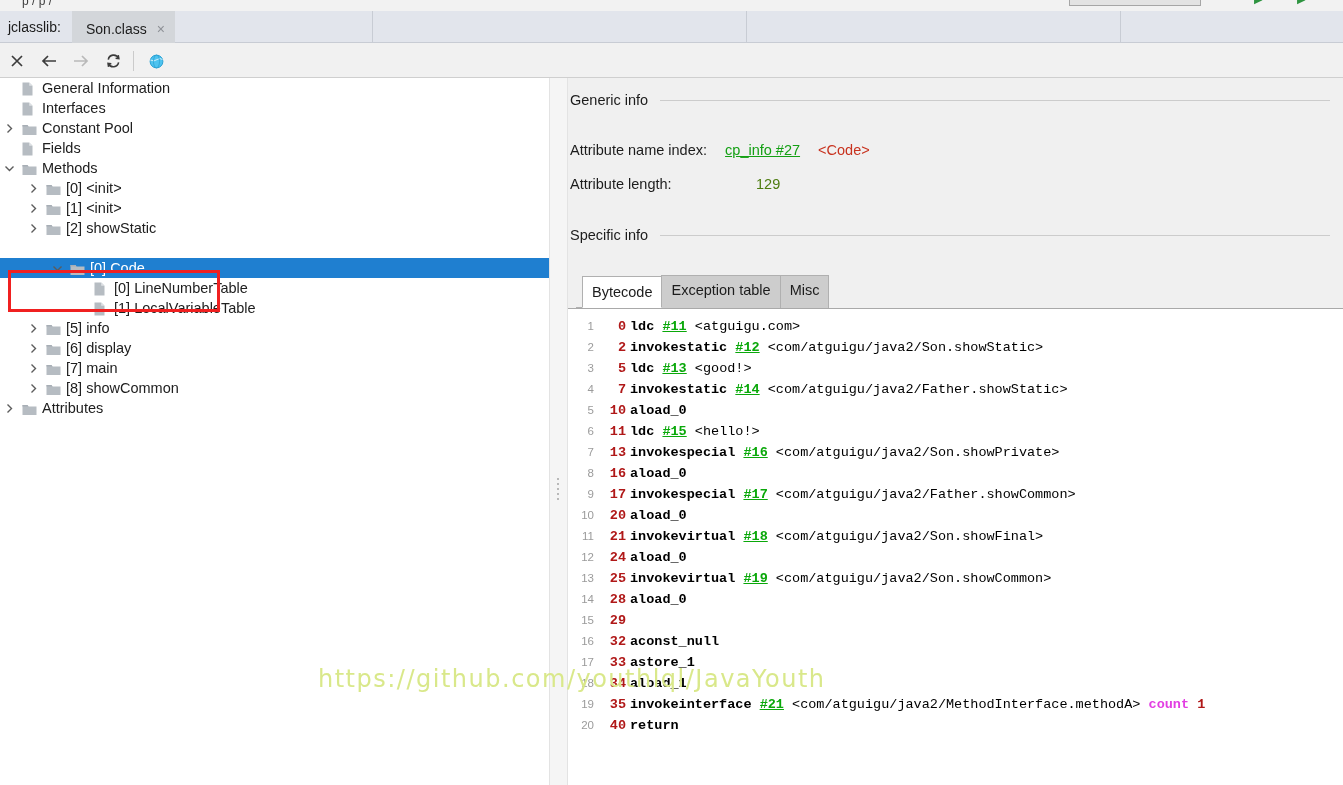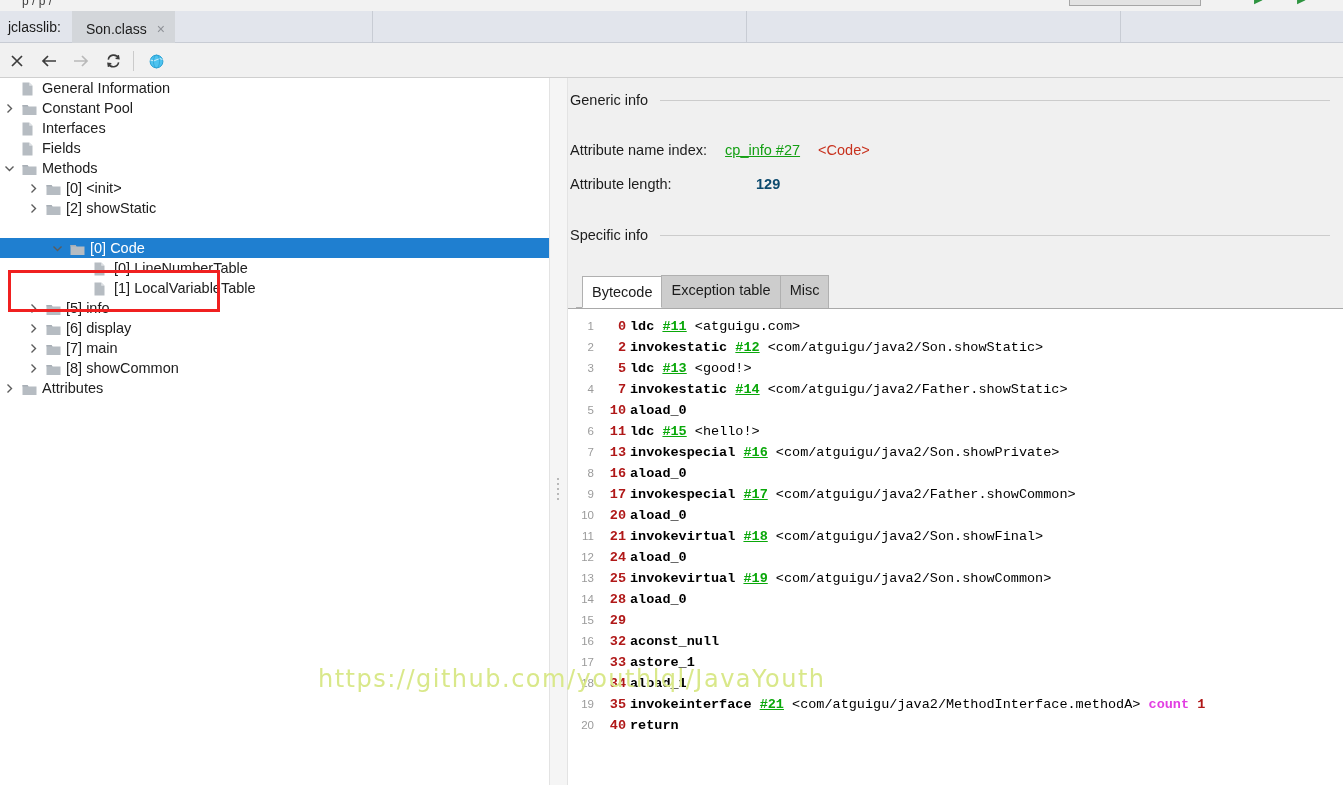--- a/index.html
+++ b/index.html
@@ -110,21 +110,21 @@
   }
   .sect .stitle { font-size: 14.5px; color: #1c1c1c; white-space: nowrap; }
   .sect .sline { flex: 1; height: 1px; background: #cccccc; margin-left: 12px; margin-right: 10px; }
 
   .frow { position: absolute; font-size: 14.5px; white-space: nowrap; }
   .fkey { color: #1c1c1c; }
   .fval-link {
     color: #14a014; text-decoration: underline; margin-left: 0;
   }
   .fval-red { color: #c8321e; }
-  .fval-num { color: #0c4a6e; font-weight: bold; }
+  .fval-num { color: #4d7c0f; }
 
   
   .dtabs {
     position: absolute; left: 576px; top: 276px; height: 32px;
     display: flex; align-items: flex-end;
   }
   .dtab {
     height: 33px; line-height: 29px; padding: 0 9px;
     font-size: 14.5px; color: #1c1c1c;
     background: #cdcdcd;
@@ -251,39 +251,39 @@
 
   <div class="tree" id="tree">
       <div class="trow" style="top: 0px;">
         <span class="tico" style="left: 22px;"><svg width="11" height="14" viewBox="0 0 11 14">
             <path d="M0.5 0.5 L7.2 0.5 L10.5 3.8 L10.5 13.5 L0.5 13.5 Z" fill="#b6bcc2"></path>
             <path d="M7.2 0.5 L10.5 3.8 L7.2 3.8 Z" fill="#dfe2e5"></path>
           </svg></span>
         <span class="tlabel" style="left: 42px;">General Information</span>
       </div>
       <div class="trow" style="top: 0px;">
-        <span class="tw" style="left: 4px;">
-          <svg width="11" height="11" viewBox="0 0 11 11">
-            <path d="M3.5 1.5 L7.5 5.5 L3.5 9.5" stroke="#5c5c5c" stroke-width="1.4" fill="none"></path>
-          </svg>
-        </span>
-        <span class="tico" style="left: 22px;"><svg width="15" height="13" viewBox="0 0 15 13">
-            <path d="M0.5 2 L0.5 12 L14.5 12 L14.5 3.4 L6.6 3.4 L5.4 2 Z" fill="#b6bcc2"></path>
-            <path d="M0.5 2 L5.4 2 L6.6 3.4 L0.5 3.4 Z" fill="#a7aeb5"></path>
-          </svg></span>
-        <span class="tlabel" style="left: 42px;">Constant Pool</span>
-      </div>
-      <div class="trow" style="top: 0px;">
         <span class="tico" style="left: 22px;"><svg width="11" height="14" viewBox="0 0 11 14">
             <path d="M0.5 0.5 L7.2 0.5 L10.5 3.8 L10.5 13.5 L0.5 13.5 Z" fill="#b6bcc2"></path>
             <path d="M7.2 0.5 L10.5 3.8 L7.2 3.8 Z" fill="#dfe2e5"></path>
           </svg></span>
         <span class="tlabel" style="left: 42px;">Interfaces</span>
       </div>
       <div class="trow" style="top: 0px;">
+        <span class="tw" style="left: 4px;">
+          <svg width="11" height="11" viewBox="0 0 11 11">
+            <path d="M3.5 1.5 L7.5 5.5 L3.5 9.5" stroke="#5c5c5c" stroke-width="1.4" fill="none"></path>
+          </svg>
+        </span>
+        <span class="tico" style="left: 22px;"><svg width="15" height="13" viewBox="0 0 15 13">
+            <path d="M0.5 2 L0.5 12 L14.5 12 L14.5 3.4 L6.6 3.4 L5.4 2 Z" fill="#b6bcc2"></path>
+            <path d="M0.5 2 L5.4 2 L6.6 3.4 L0.5 3.4 Z" fill="#a7aeb5"></path>
+          </svg></span>
+        <span class="tlabel" style="left: 42px;">Constant Pool</span>
+      </div>
+      <div class="trow" style="top: 0px;">
         <span class="tico" style="left: 22px;"><svg width="11" height="14" viewBox="0 0 11 14">
             <path d="M0.5 0.5 L7.2 0.5 L10.5 3.8 L10.5 13.5 L0.5 13.5 Z" fill="#b6bcc2"></path>
             <path d="M7.2 0.5 L10.5 3.8 L7.2 3.8 Z" fill="#dfe2e5"></path>
           </svg></span>
         <span class="tlabel" style="left: 42px;">Fields</span>
       </div>
       <div class="trow" style="top: 0px;">
         <span class="tw" style="left: 4px;">
           <svg width="11" height="11" viewBox="0 0 11 11">
             <path d="M1.5 3.5 L5.5 7.5 L9.5 3.5" stroke="#5c5c5c" stroke-width="1.4" fill="none"></path>
@@ -299,20 +299,32 @@
         <span class="tw" style="left: 28px;">
           <svg width="11" height="11" viewBox="0 0 11 11">
             <path d="M3.5 1.5 L7.5 5.5 L3.5 9.5" stroke="#5c5c5c" stroke-width="1.4" fill="none"></path>
           </svg>
         </span>
         <span class="tico" style="left: 46px;"><svg width="15" height="13" viewBox="0 0 15 13">
             <path d="M0.5 2 L0.5 12 L14.5 12 L14.5 3.4 L6.6 3.4 L5.4 2 Z" fill="#b6bcc2"></path>
             <path d="M0.5 2 L5.4 2 L6.6 3.4 L0.5 3.4 Z" fill="#a7aeb5"></path>
           </svg></span>
         <span class="tlabel" style="left: 66px;">[0] &lt;init&gt;</span>
+      </div>
+      <div class="trow" style="top: 0px;">
+        <span class="tw" style="left: 28px;">
+          <svg width="11" height="11" viewBox="0 0 11 11">
+            <path d="M3.5 1.5 L7.5 5.5 L3.5 9.5" stroke="#5c5c5c" stroke-width="1.4" fill="none"></path>
+          </svg>
+        </span>
+        <span class="tico" style="left: 46px;"><svg width="15" height="13" viewBox="0 0 15 13">
+            <path d="M0.5 2 L0.5 12 L14.5 12 L14.5 3.4 L6.6 3.4 L5.4 2 Z" fill="#b6bcc2"></path>
+            <path d="M0.5 2 L5.4 2 L6.6 3.4 L0.5 3.4 Z" fill="#a7aeb5"></path>
+          </svg></span>
+        <span class="tlabel" style="left: 66px;">[1] &lt;init&gt;</span>
       </div>
       <div class="trow" style="top: 0px;">
         <span class="tw" style="left: 28px;">
           <svg width="11" height="11" viewBox="0 0 11 11">
             <path d="M3.5 1.5 L7.5 5.5 L3.5 9.5" stroke="#5c5c5c" stroke-width="1.4" fill="none"></path>
           </svg>
         </span>
         <span class="tico" style="left: 46px;"><svg width="15" height="13" viewBox="0 0 15 13">
             <path d="M0.5 2 L0.5 12 L14.5 12 L14.5 3.4 L6.6 3.4 L5.4 2 Z" fill="#b6bcc2"></path>
             <path d="M0.5 2 L5.4 2 L6.6 3.4 L0.5 3.4 Z" fill="#a7aeb5"></path>

